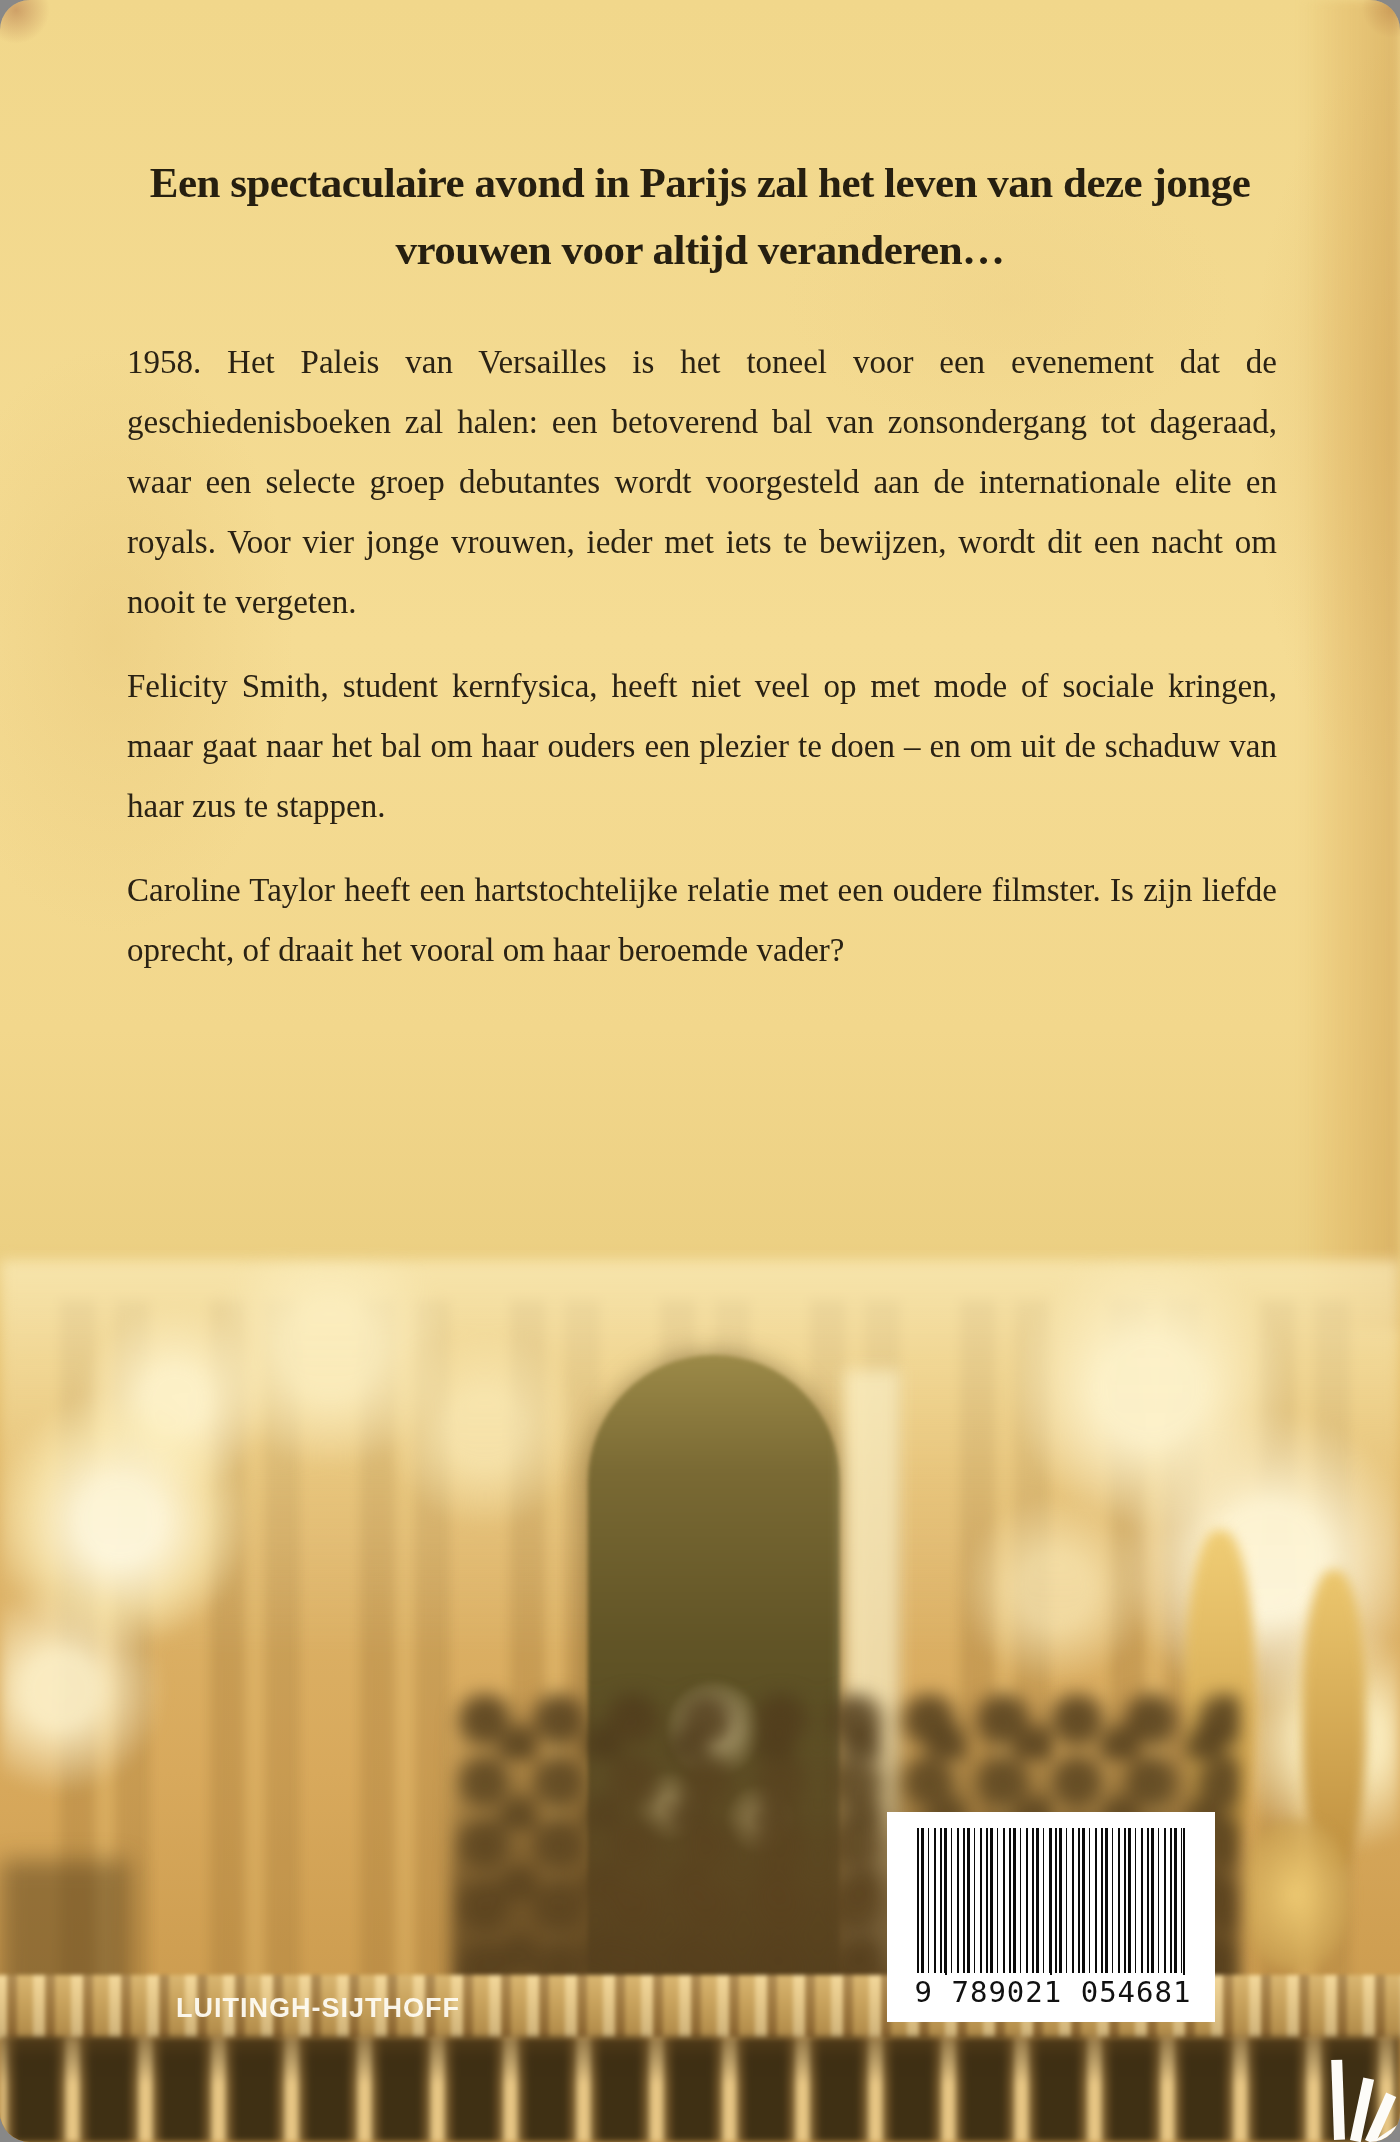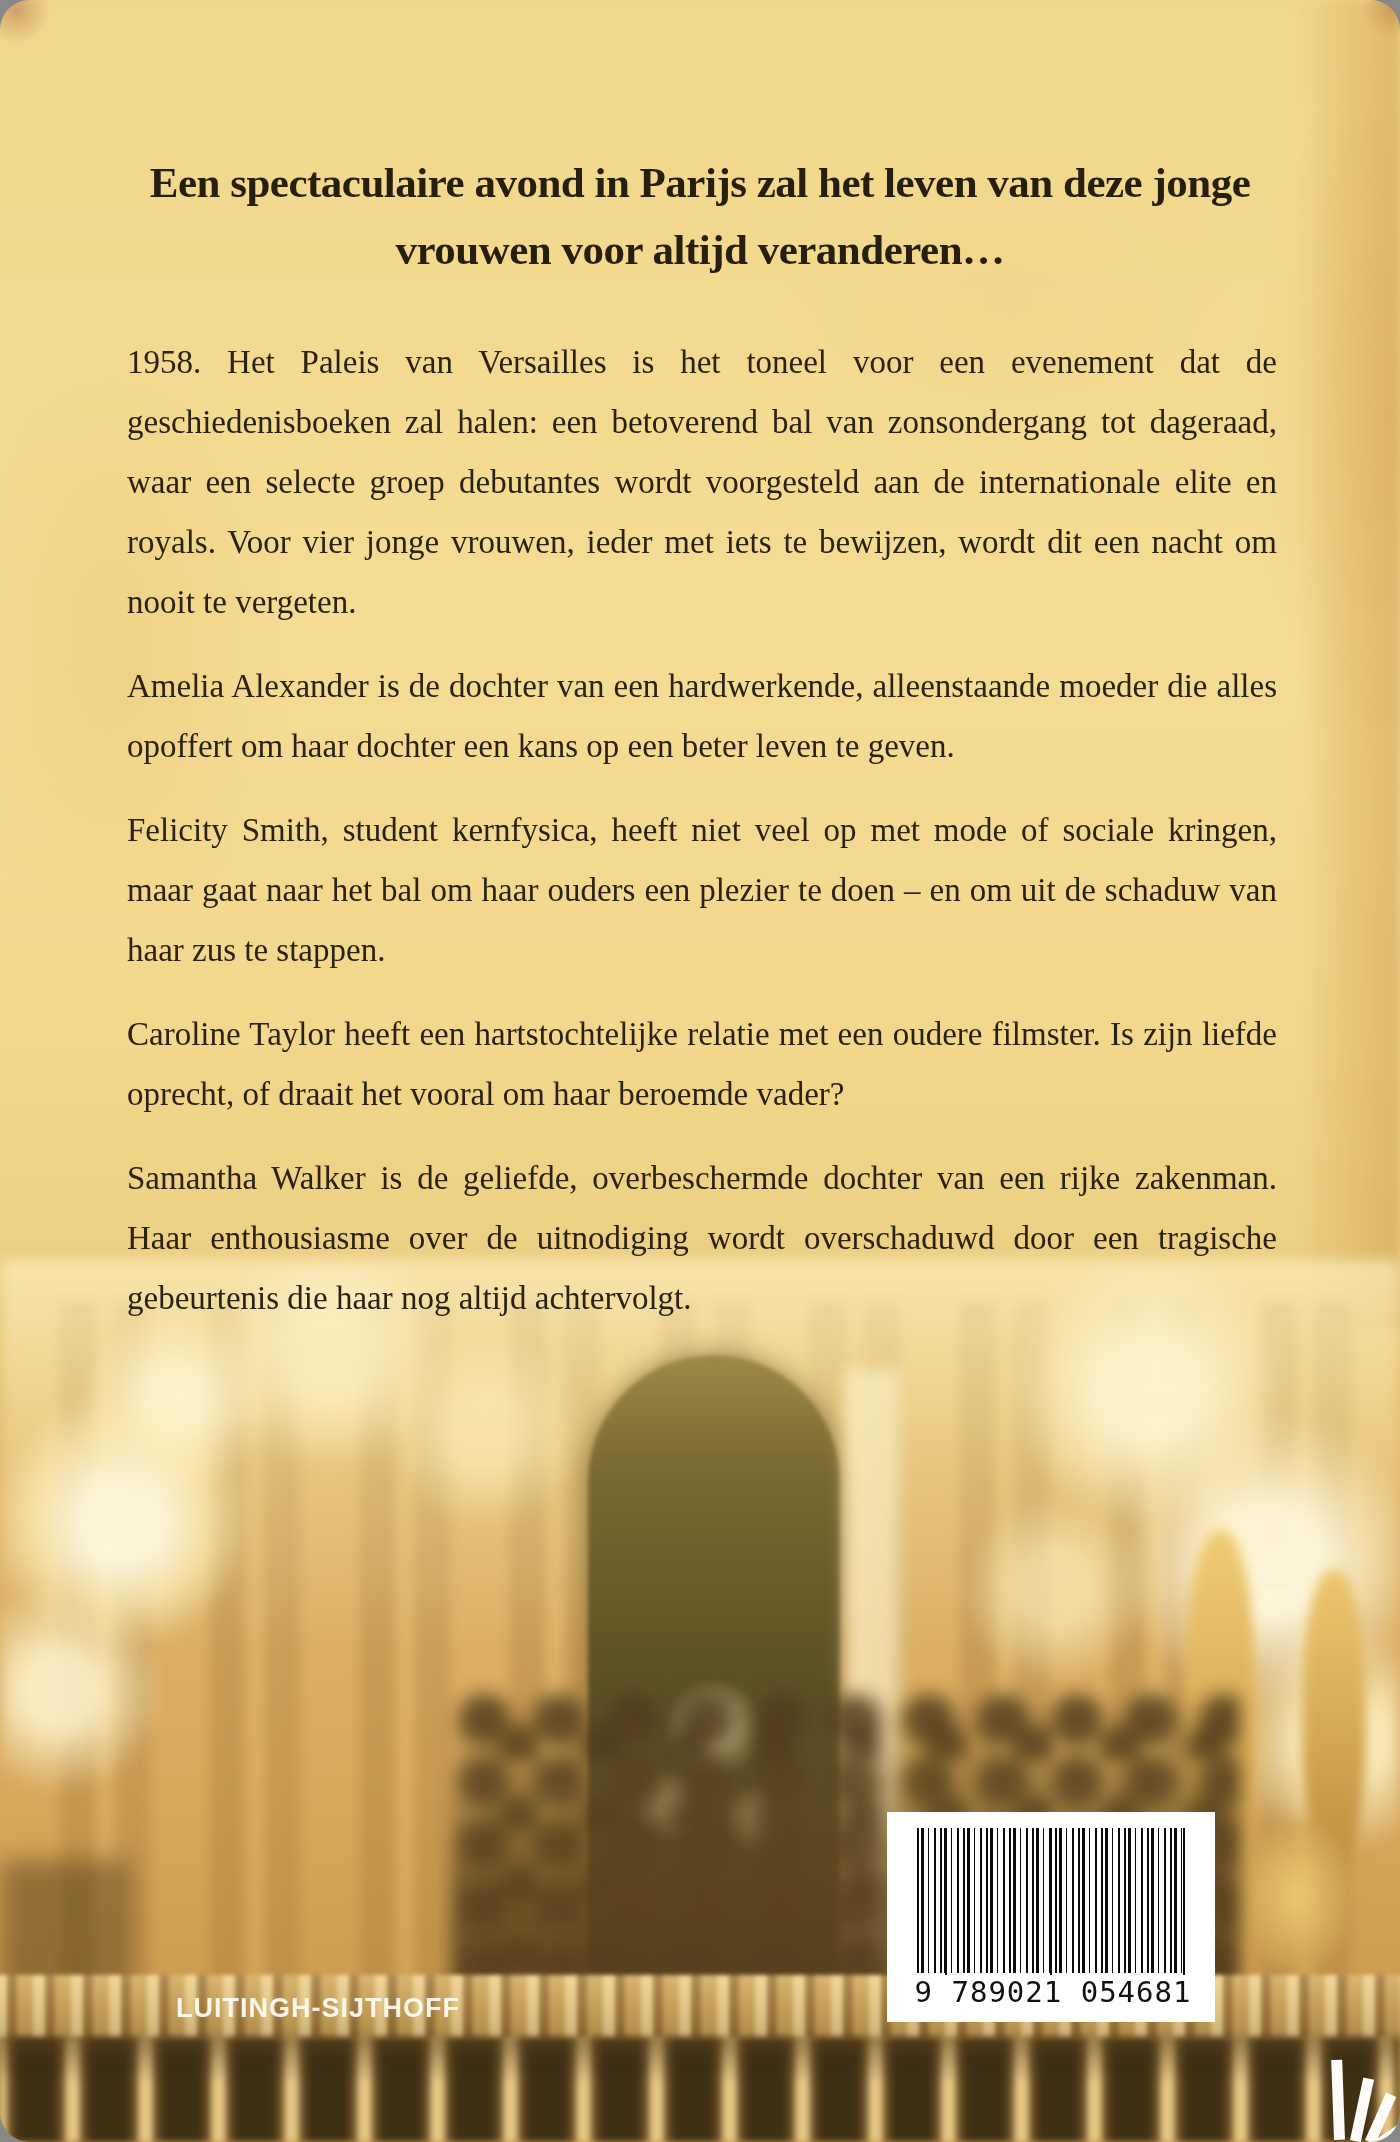--- a/index.html
+++ b/index.html
@@ -155,24 +155,22 @@
     <div class="layer crowd"></div>
     <div class="layer corner-shadow"></div>
     <div class="layer rail"></div>
     <div class="layer balusters"></div>
   </div>
 
   <div class="tagline">Een spectaculaire avond in Parijs zal het leven van deze jonge vrouwen voor altijd veranderen…</div>
 
   <div class="synopsis">
     <p>1958. Het Paleis van Versailles is het toneel voor een evenement dat de geschiedenisboeken zal halen: een betoverend bal van zonsondergang tot dageraad, waar een selecte groep debutantes wordt voorgesteld aan de internationale elite en royals. Voor vier jonge vrouwen, ieder met iets te bewijzen, wordt dit een nacht om nooit te vergeten.</p>
-    <p>Amelia Alexander is de dochter van een hardwerkende, alleenstaande moeder die alles opoffert om haar dochter een kans op een beter leven te geven.</p>
     <p>Felicity Smith, student kernfysica, heeft niet veel op met mode of sociale kringen, maar gaat naar het bal om haar ouders een plezier te doen – en om uit de schaduw van haar zus te stappen.</p>
     <p>Caroline Taylor heeft een hartstochtelijke relatie met een oudere filmster. Is zijn liefde oprecht, of draait het vooral om haar beroemde vader?</p>
-    <p>Samantha Walker is de geliefde, overbeschermde dochter van een rijke zakenman. Haar enthousiasme over de uitnodiging wordt overschaduwd door een tragische gebeurtenis die haar nog altijd achtervolgt.</p>
   </div>
 
 
   <div class="publisher">LUITINGH-SIJTHOFF</div>
 
   <div class="barcode">
     <div class="barcode-bars"></div>
     <div class="guard g1"></div>
     <div class="guard g2"></div>
     <div class="guard g3"></div>

